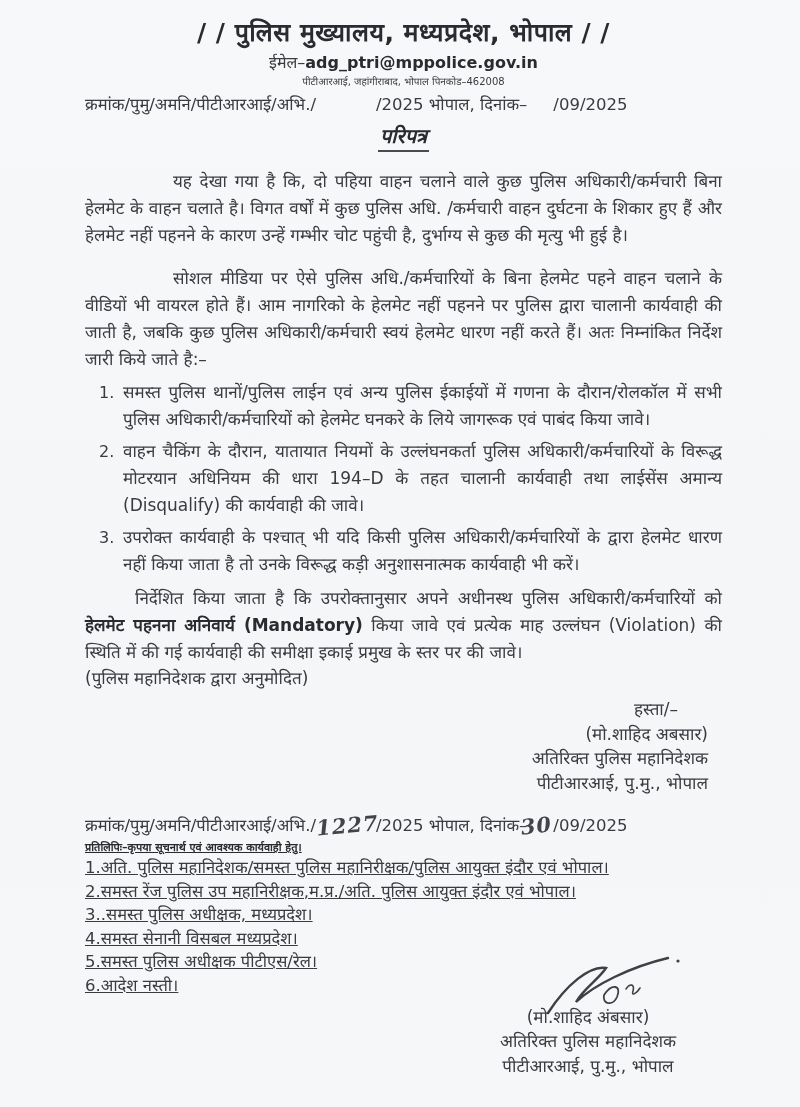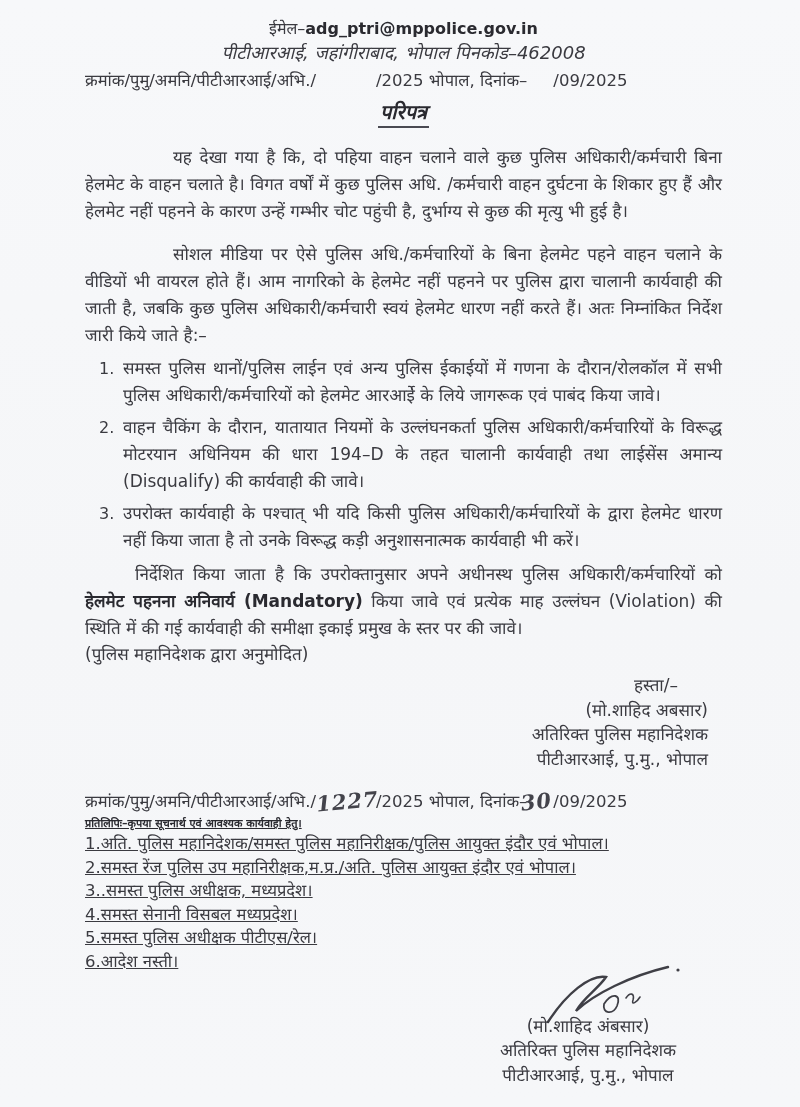--- a/index.html
+++ b/index.html
@@ -35,22 +35,21 @@
     font-size: 16px;
     color: var(--ink);
   }
   .hdr-email .email {
     font-weight: bold;
     color: var(--ink-bold);
     text-align: right;
   }
   .hdr-address {
     margin-top: 1px;
-    font-size: 18px;
-    font-style: italic;
+    font-size: 10px;
   }
   
   .refline {
     display: flex;
     align-items: baseline;
     font-size: 16.5px;
     white-space: nowrap;
   }
   .refline.top { margin-top: 4px; }
   .gap-no   { display: inline-block; width: 58px; }
@@ -132,37 +131,38 @@
   }
   .copy-list { margin-top: 2px; }
   .copy-item {
     font-size: 16.5px;
     line-height: 23.5px;
     text-decoration: underline;
   }
   .sign2 {
     position: absolute;
     right: 62px;
-    bottom: 20px;
+    bottom: 29px;
     width: 300px;
     text-align: center;
     font-size: 17px;
     line-height: 24.5px;
   }
   .squiggle {
     display: block;
     margin: 0 40px -16px auto;
   }
 </style>
 </head>
 <body>
 
 <div class="page">
 
   <div class="hdr">
+    <div class="hdr-title">/ / पुलिस मुख्यालय, मध्यप्रदेश, भोपाल / /</div>
     <div class="hdr-email"><span>ईमेल–</span><span class="email">adg_ptri@mppolice.gov.in</span></div>
     <div class="hdr-address">पीटीआरआई, जहांगीराबाद, भोपाल पिनकोड–462008</div>
   </div>
 
   <div class="refline top">
     <span>क्रमांक/पुमु/अमनि/पीटीआरआई/अभि./</span>
     <span class="gap-no"></span>
     <span class="ref-mid">/2025 भोपाल,  दिनांक–</span>
     <span class="gap-date"></span>
     <span>/09/2025</span>
@@ -171,21 +171,21 @@
   <div class="subject-wrap">
     <span class="subject">परिपत्र</span>
   </div>
 
   <p class="para ind">यह देखा गया है कि, दो पहिया वाहन चलाने वाले कुछ पुलिस अधिकारी/कर्मचारी बिना हेलमेट के वाहन चलाते है। विगत वर्षों में कुछ पुलिस अधि. /कर्मचारी वाहन दुर्घटना के शिकार हुए हैं और हेलमेट नहीं पहनने के कारण उन्हें गम्भीर चोट पहुंची है, दुर्भाग्य से कुछ की मृत्यु भी हुई है।</p>
   <p class="para ind">सोशल मीडिया पर ऐसे पुलिस अधि./कर्मचारियों के बिना हेलमेट पहने वाहन चलाने के वीडियों भी वायरल होते हैं। आम नागरिको के हेलमेट नहीं पहनने पर पुलिस द्वारा चालानी कार्यवाही की जाती है, जबकि कुछ पुलिस अधिकारी/कर्मचारी स्वयं हेलमेट धारण नहीं करते हैं। अतः निम्नांकित निर्देश जारी किये जाते है:–</p>
 
   <div class="directives">
     <div class="directive">
       <span class="num">1.</span>
-      <span class="txt">समस्त पुलिस थानों/पुलिस लाईन एवं अन्य पुलिस ईकाईयों में गणना के दौरान/रोलकॉल में सभी पुलिस अधिकारी/कर्मचारियों को हेलमेट आरआईे के लिये जागरूक एवं पाबंद किया जावे।</span>
+      <span class="txt">समस्त पुलिस थानों/पुलिस लाईन एवं अन्य पुलिस ईकाईयों में गणना के दौरान/रोलकॉल में सभी पुलिस अधिकारी/कर्मचारियों को हेलमेट घनकरे के लिये जागरूक एवं पाबंद किया जावे।</span>
     </div>
     <div class="directive">
       <span class="num">2.</span>
       <span class="txt">वाहन चैकिंग के दौरान, यातायात नियमों के उल्लंघनकर्ता पुलिस अधिकारी/कर्मचारियों के विरूद्ध मोटरयान अधिनियम की धारा 194–D के तहत चालानी कार्यवाही तथा लाईसेंस अमान्य (Disqualify) की कार्यवाही की जावे।</span>
     </div>
     <div class="directive">
       <span class="num">3.</span>
       <span class="txt">उपरोक्त कार्यवाही के पश्चात् भी यदि किसी पुलिस अधिकारी/कर्मचारियों के द्वारा हेलमेट धारण नहीं किया जाता है तो उनके विरूद्ध कड़ी अनुशासनात्मक कार्यवाही भी करें।</span>
     </div>
   </div>

